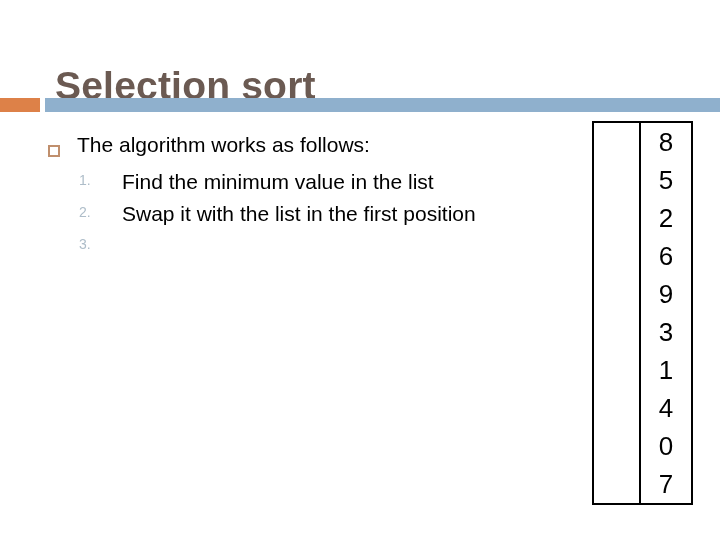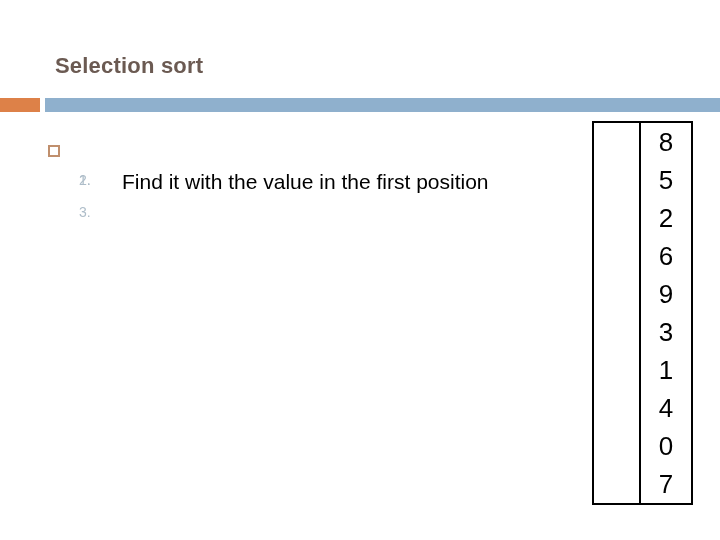--- a/index.html
+++ b/index.html
@@ -22,21 +22,21 @@
     width: 720px;
     height: 540px;
     background: #ffffff;
   }
 
   
   .slide-title {
     position: absolute;
     left: 55px;
     top: 38px;
-    font-size: 22px;
+    font-size: 39px;
     font-weight: bold;
     color: #6b5a52;
     letter-spacing: 0.2px;
     white-space: nowrap;
   }
 
   
   .rule-orange {
     position: absolute;
     left: 0px;
@@ -160,29 +160,31 @@
 
   <h1 class="slide-title">Selection sort</h1>
 
   <div class="rule-orange"></div>
   <div class="rule-blue"></div>
 
   <div class="body-area">
 
     <div class="bullet-row">
       <span class="bullet-marker"></span>
+      <span class="bullet-text">The algorithm works as follows:</span>
     </div>
 
     <ol class="num-list">
       <li class="num-item">
         <span class="num-marker">1.</span>
+        <span class="num-text">Find the minimum value in the list</span>
       </li>
       <li class="num-item">
         <span class="num-marker">2.</span>
-        <span class="num-text">Find it with the value in the first position</span>
+        <span class="num-text">Swap it with the list in the first position</span>
       </li>
       <li class="num-item">
         <span class="num-marker">3.</span>
       </li>
     </ol>
 
   </div>
 
   <div class="value-table">
     <div class="table-col-left">

